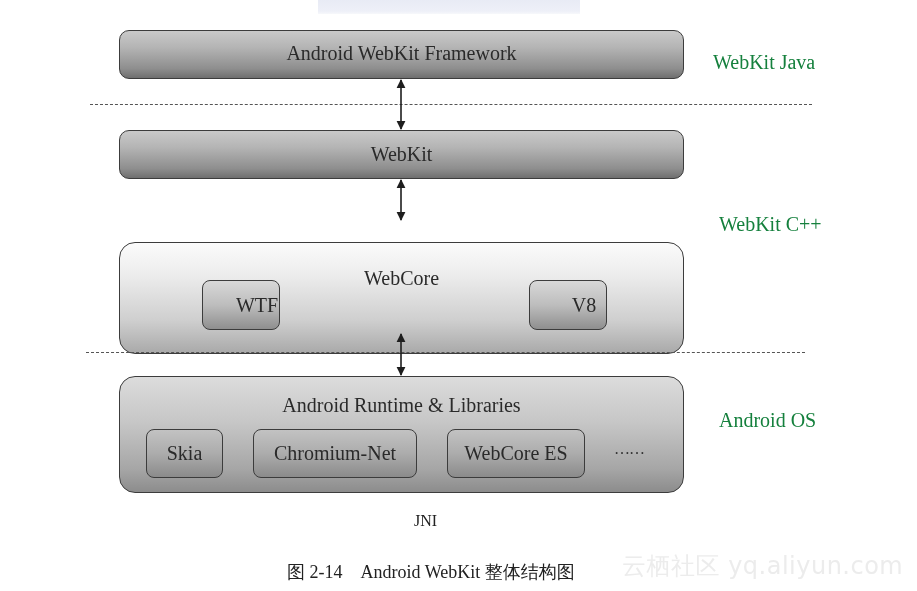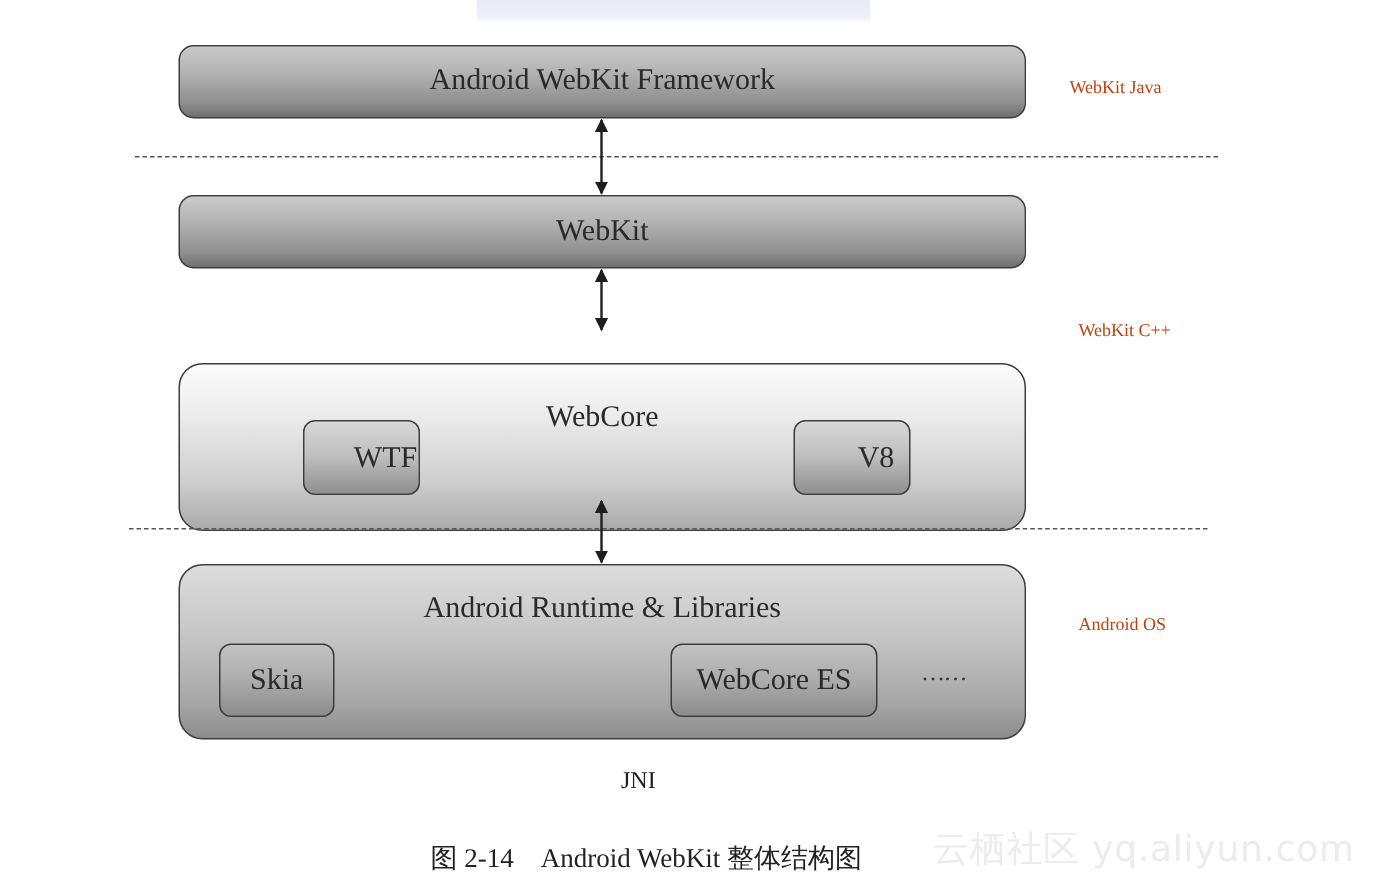--- a/index.html
+++ b/index.html
@@ -10,21 +10,21 @@
       background: linear-gradient(180deg, #e8ebf5 0%, #eef0f8 80%, #f7f8fb 100%); }
     .box { position: absolute; box-sizing: border-box; border: 1.6px solid #3c3c3c; border-radius: 10px; }
     .box-dark { background: linear-gradient(180deg, #c9c9c9 0%, #b4b4b4 35%, #8e8e8e 80%, #6f6f6f 100%); }
     .box-light { background: linear-gradient(180deg, #fbfbfb 0%, #ececec 30%, #cfcfcf 70%, #a9a9a9 100%); border-radius: 16px; }
     .box-os { background: linear-gradient(180deg, #dcdcdc 0%, #c6c6c6 40%, #a6a6a6 80%, #8c8c8c 100%); border-radius: 16px; }
     .inner { position: absolute; box-sizing: border-box; border: 1.5px solid #3c3c3c; border-radius: 8px;
       display: flex; align-items: center; justify-content: center; font-size: 20px; color: #2a2a2a; }
     .inner-webcore { background: linear-gradient(180deg, #d8d8d8 0%, #bdbdbd 50%, #8f8f8f 100%); padding-left: 32px; }
     .inner-os { background: linear-gradient(180deg, #c2c2c2 0%, #acacac 50%, #8b8b8b 100%); }
     .box-label { position: absolute; left: 0; right: 0; text-align: center; font-size: 20px; color: #2a2a2a; }
-    .side-label { position: absolute; font-size: 12px; color: #c2410c; }
+    .side-label { position: absolute; font-size: 20px; color: #15803d; }
     .dash { position: absolute; height: 0; border-top: 1.4px dashed #555; }
     .caption { position: absolute; font-size: 18px; color: #222; white-space: nowrap; text-align: right; }
     .wm { position: absolute; font-family: "DejaVu Sans", sans-serif; font-size: 24px; color: #ececec; white-space: nowrap; letter-spacing: 0.5px; }
     svg.arrows { position: absolute; left: 0; top: 0; }
   </style>
 </head>
 <body>
 
 <div class="abs watermark-band"></div>
 
@@ -50,20 +50,23 @@
 </div>
 <div class="side-label" style="left:719px; top:213px;">WebKit C++</div>
 
 <div class="dash" style="left:86px; top:352px; width:719px;"></div>
 
 <div class="box box-os" style="left:119px; top:376px; width:565px; height:117px;">
   <div class="box-label" style="top:17px;">Android Runtime &amp; Libraries</div>
   <div class="inner inner-os" style="left:26px; top:52px; width:77px; height:49px;">
     <span>Skia</span>
   </div>
+  <div class="inner inner-os" style="left:133px; top:52px; width:164px; height:49px;">
+    <span>Chromium-Net</span>
+  </div>
   <div class="inner inner-os" style="left:327px; top:52px; width:138px; height:49px;">
     <span>WebCore ES</span>
   </div>
   <div class="abs" style="left:494px; top:63px; font-size:16px; letter-spacing:-1px; color:#333;">……</div>
 </div>
 <div class="side-label" style="left:719px; top:409px;">Android OS</div>
 
 <svg class="arrows" width="917" height="591">
   <defs>
     <marker id="ah" viewBox="0 0 10 10" refX="9" refY="5" markerWidth="5.5" markerHeight="6" orient="auto-start-reverse">

